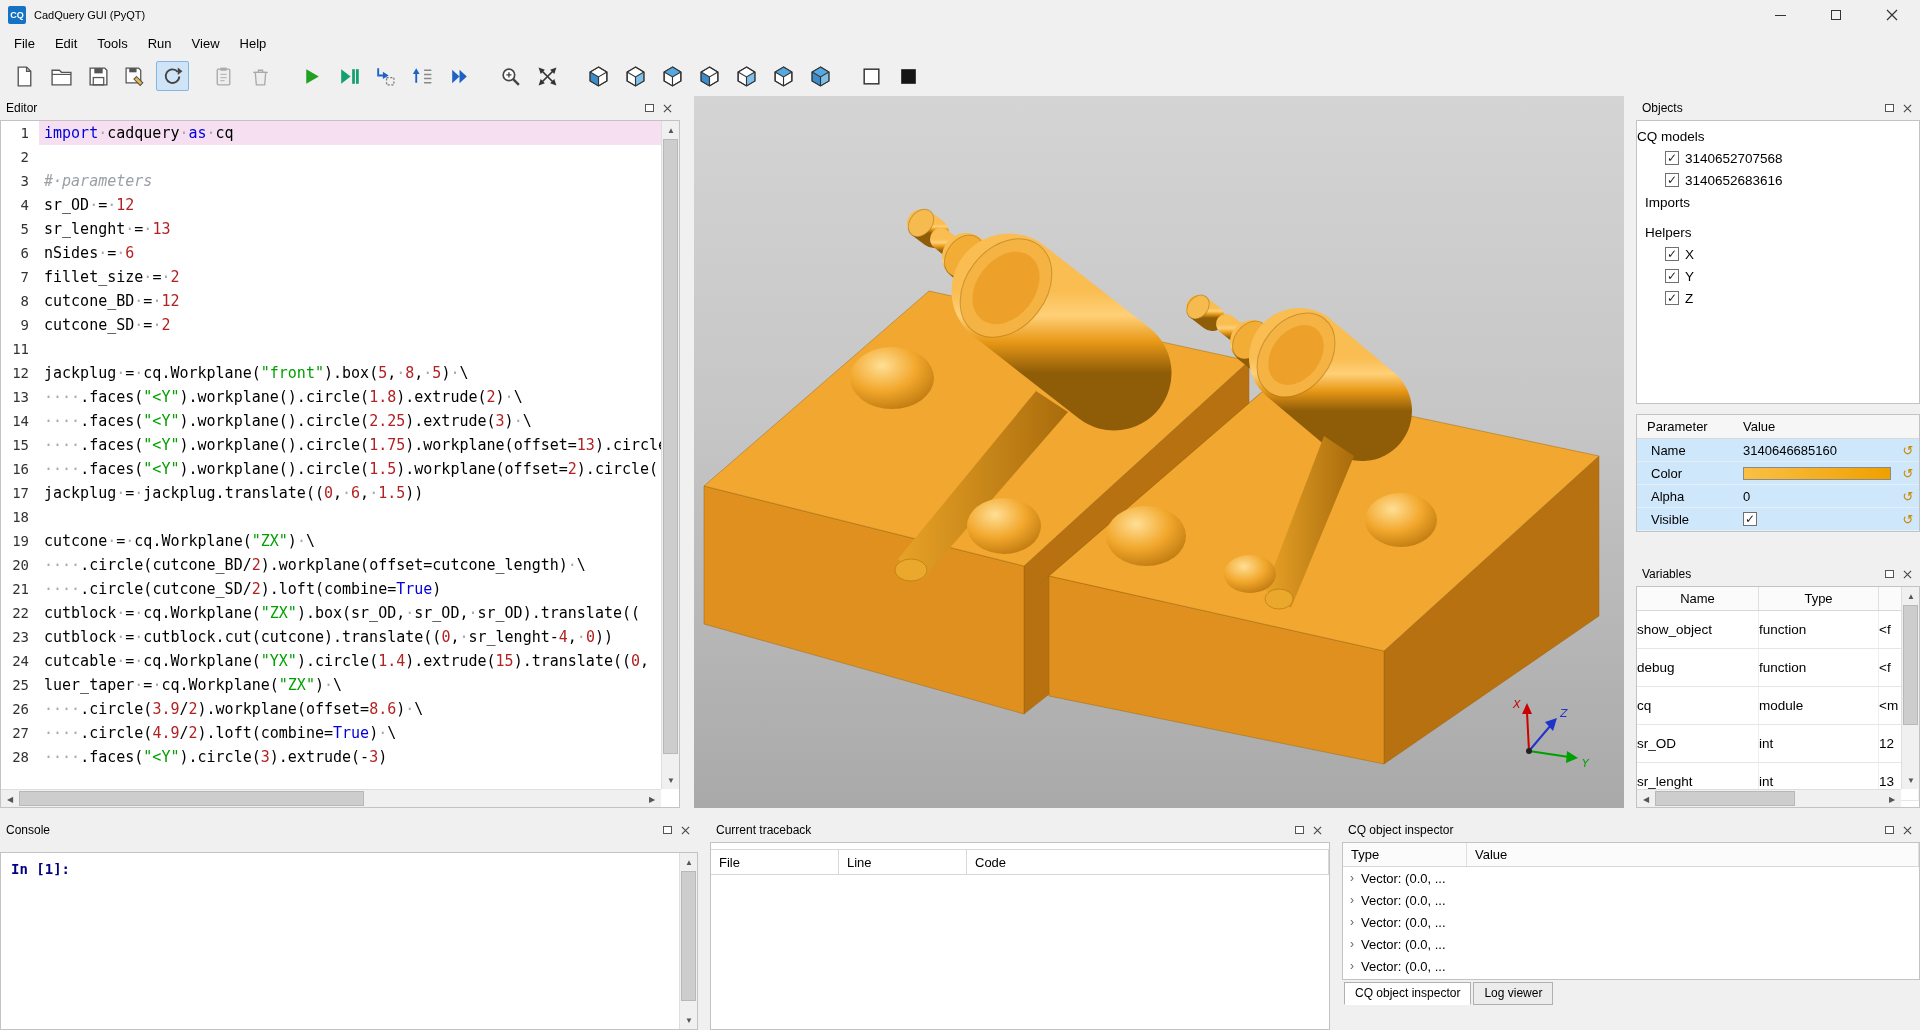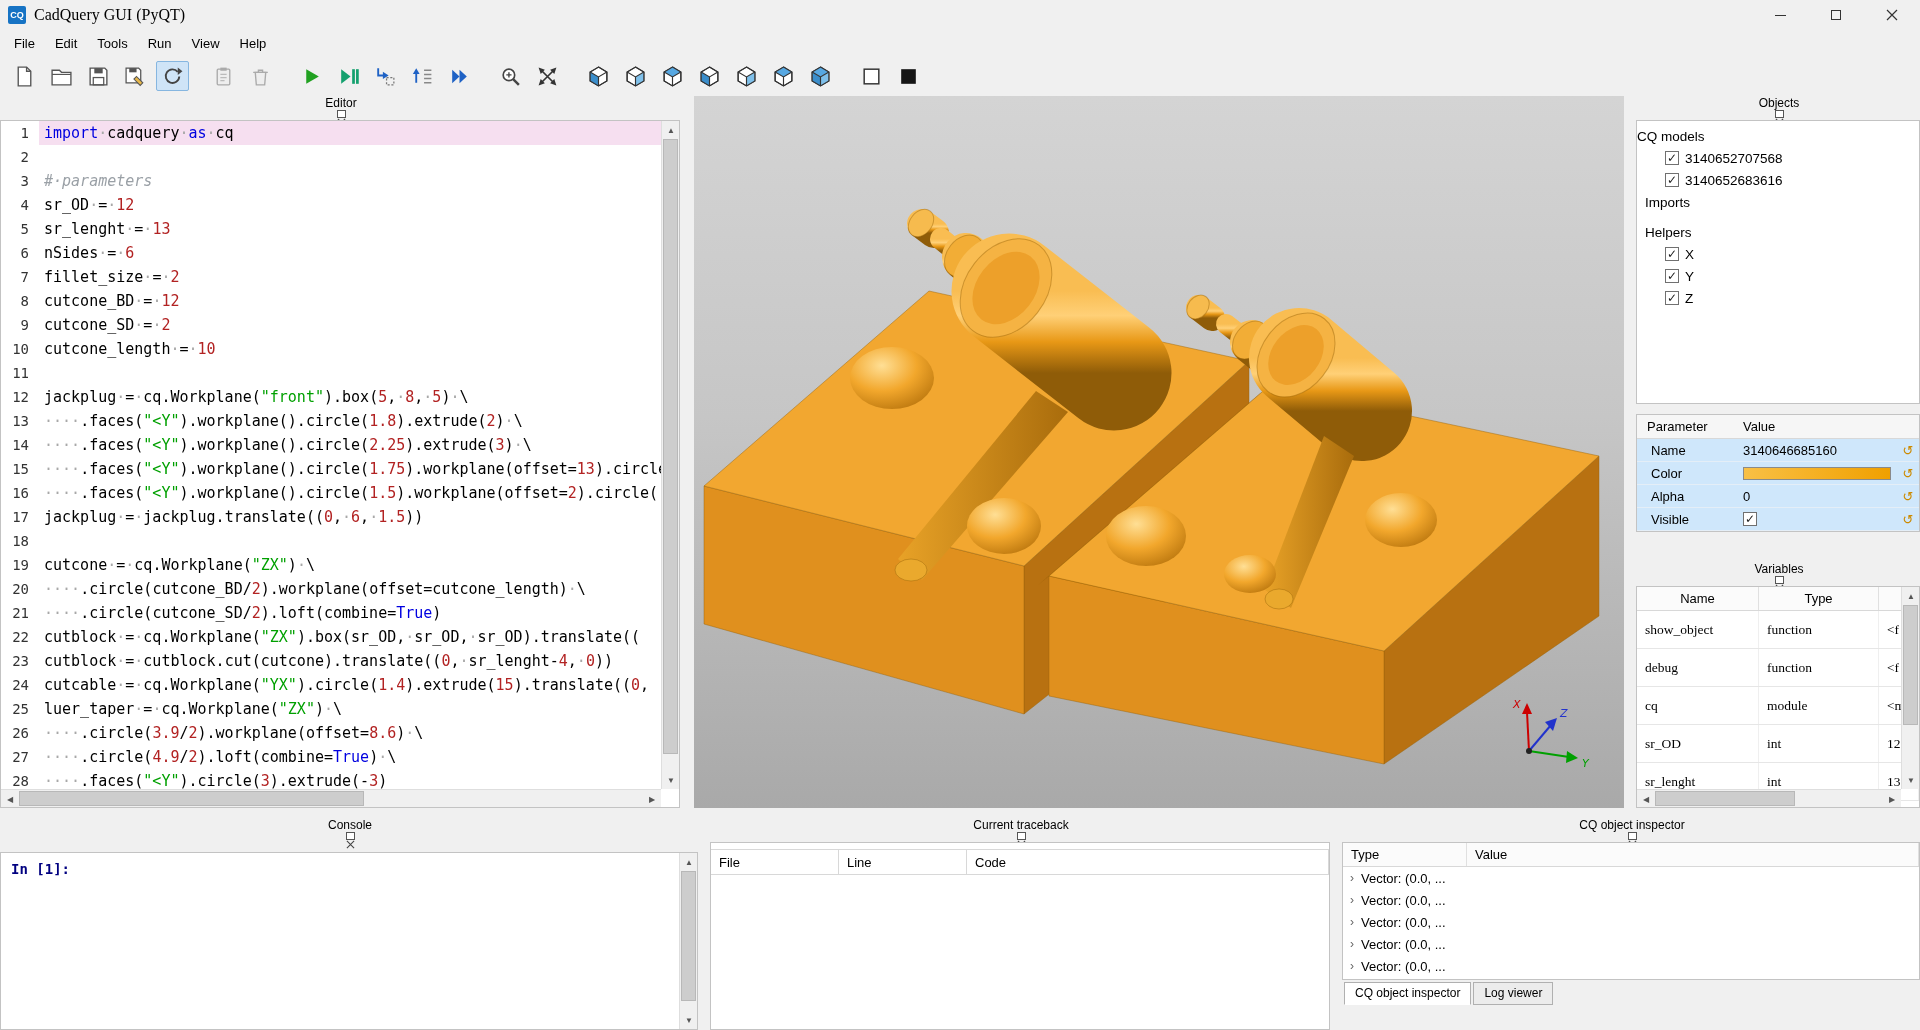--- a/index.html
+++ b/index.html
@@ -2,39 +2,39 @@
 <html><head>
 <meta charset="utf-8">
 <style>
   * { margin:0; padding:0; box-sizing:border-box; }
   html,body { width:1920px; height:1030px; overflow:hidden; }
   body { position:relative; background:#f0f0f0; font-family:"Liberation Sans","DejaVu Sans",sans-serif; color:#000; font-size:13px; }
 
   
   .titlebar { position:absolute; left:0; top:0; width:1920px; height:30px; background:#f0f0f0; display:flex; align-items:center; }
   .app-icon { width:18px; height:18px; margin:0 8px; background:#1673c4; color:#fff; font-size:9px; font-weight:bold; display:flex; align-items:center; justify-content:center; border-radius:2px; }
-  .title-text { font-size:16px;font-family:Liberation Serif, serif; }
+  .title-text { font-size:11px; }
   .win-controls { position:absolute; right:0; top:0; height:30px; display:flex; }
   .win-btn { width:56px; height:30px; display:flex; align-items:center; justify-content:center; }
   .glyph-min { width:11px; height:1px; background:#333; display:block; }
   .glyph-max { width:10px; height:10px; border:1px solid #333; display:block; }
   .glyph-close { width:12px; height:12px; display:block; }
 
   
   .menubar { position:absolute; left:0; top:30px; width:1920px; height:26px; display:flex; align-items:center; padding-left:4px; }
   .menu-item { padding:4px 10px; font-size:13px; }
   .toolbar { position:absolute; left:0; top:56px; width:1920px; height:40px; display:flex; align-items:center; padding-left:8px; }
   .tbtn { width:33px; height:30px; margin-right:4px; display:flex; align-items:center; justify-content:center; border:1px solid transparent; border-radius:2px; }
   .tbtn svg { width:23px; height:23px; }
   .tbtn.toggled { background:#cfe4f7; border-color:#86b6e0; }
   .tbtn.gapL { margin-left:14px; }
 
   
   .dock { position:absolute; }
-  .dock-header { height:24px; display:flex; align-items:center; padding:0 4px 0 6px; font-size:12px;flex-direction:column; }
+  .dock-header { height:24px; display:flex; align-items:center; padding:0 4px 0 6px; font-size:12px; }
   .dock-title { flex:1; }
   .dock-btn { width:18px; height:16px; display:flex; align-items:center; justify-content:center; }
   .float-glyph { width:9px; height:8px; border:1px solid #555; background:#fff; display:block; }
   .panel-box { background:#fff; border:1px solid #c3c3c3; }
 
   
   .vscroll { position:absolute; width:18px; background:#f0f0f0; border-left:1px solid #dedede; }
   .hscroll { position:absolute; height:18px; background:#f0f0f0; border-top:1px solid #dedede; }
   .sb-arrow { position:absolute; width:18px; height:18px; color:#555; font-size:8px; display:flex; align-items:center; justify-content:center; }
   .sb-thumb { position:absolute; background:#cdcdcd; border:1px solid #b8b8b8; }
@@ -70,21 +70,21 @@
   .pt-row { display:flex; height:23px; align-items:center; background:#cfe7fb; border-bottom:1px solid #e4eef7; }
   .pt-row .c1 { width:100px; padding-left:14px; }
   .pt-row .c2 { flex:1; padding-left:6px; display:flex; align-items:center; }
   .pt-row .c3 { width:22px; text-align:center; color:#cc8a00; font-size:13px; }
   .swatch { width:148px; height:13px; border:1px solid #8a8a8a; background:linear-gradient(90deg,#f9c045,#e89410); }
   #variables-header { position:absolute; left:0; top:466px; width:284px; }
   #variables-body { position:absolute; left:0; top:490px; width:284px; height:222px; overflow:hidden; }
   .vt-head { display:flex; height:24px; border-bottom:1px solid #d8d8d8; background:#fbfbfb; }
   .vt-head div { border-right:1px solid #e0e0e0; display:flex; align-items:center; justify-content:center; font-size:13px; }
   .vt-row { display:flex; height:38px; border-bottom:1px solid #e6e6e6; font-size:13.5px; }
-  .vt-row div { border-right:1px solid #efefef; display:flex; align-items:center; padding-left:8px; overflow:hidden; white-space:nowrap;font-family:Liberation Serif, serif; }
+  .vt-row div { border-right:1px solid #efefef; display:flex; align-items:center; overflow:hidden; white-space:nowrap; }
   .vc1 { width:122px; } .vc2 { width:120px; } .vc3 { flex:1; }
 
   
   #console-dock { left:0; top:818px; width:698px; height:212px; }
   #console-body { position:absolute; left:0; top:24px; right:0; bottom:0; background:#fff; border:1px solid #c3c3c3;margin-top:10px; }
   .console-prompt { font-family:"DejaVu Sans Mono",monospace; font-size:14px; font-weight:bold; color:#000080; padding:8px 0 0 10px; display:inline-block; }
 
   #traceback-dock { left:710px; top:818px; width:620px; height:212px; }
   #traceback-body { position:absolute; left:0; top:24px; right:0; bottom:0; background:#fff; border:1px solid #c3c3c3; }
   .tb-head { display:flex; height:26px; margin-top:6px; border-top:1px solid #d8d8d8; border-bottom:1px solid #d8d8d8; }
@@ -312,21 +312,20 @@
     <div id="code-scroll">
         <div class="code-row current"><div class="gutter">1</div><div class="code-text"><span class="tk-k">import</span><span class="tk-w">·</span><span class="tk-i">cadquery</span><span class="tk-w">·</span><span class="tk-k">as</span><span class="tk-w">·</span><span class="tk-i">cq</span></div></div>
         <div class="code-row"><div class="gutter">2</div><div class="code-text"></div></div>
         <div class="code-row"><div class="gutter">3</div><div class="code-text"><span class="tk-c">#·parameters</span></div></div>
         <div class="code-row"><div class="gutter">4</div><div class="code-text"><span class="tk-i">sr_OD</span><span class="tk-w">·</span><span class="tk-o">=</span><span class="tk-w">·</span><span class="tk-n">12</span></div></div>
         <div class="code-row"><div class="gutter">5</div><div class="code-text"><span class="tk-i">sr_lenght</span><span class="tk-w">·</span><span class="tk-o">=</span><span class="tk-w">·</span><span class="tk-n">13</span></div></div>
         <div class="code-row"><div class="gutter">6</div><div class="code-text"><span class="tk-i">nSides</span><span class="tk-w">·</span><span class="tk-o">=</span><span class="tk-w">·</span><span class="tk-n">6</span></div></div>
         <div class="code-row"><div class="gutter">7</div><div class="code-text"><span class="tk-i">fillet_size</span><span class="tk-w">·</span><span class="tk-o">=</span><span class="tk-w">·</span><span class="tk-n">2</span></div></div>
         <div class="code-row"><div class="gutter">8</div><div class="code-text"><span class="tk-i">cutcone_BD</span><span class="tk-w">·</span><span class="tk-o">=</span><span class="tk-w">·</span><span class="tk-n">12</span></div></div>
         <div class="code-row"><div class="gutter">9</div><div class="code-text"><span class="tk-i">cutcone_SD</span><span class="tk-w">·</span><span class="tk-o">=</span><span class="tk-w">·</span><span class="tk-n">2</span></div></div>
-        <div class="code-row"><div class="gutter">10</div><div class="code-text"><span class="tk-i">cutcone_length</span><span class="tk-w">·</span><span class="tk-o">=</span><span class="tk-w">·</span><span class="tk-n">10</span></div></div>
         <div class="code-row"><div class="gutter">11</div><div class="code-text"></div></div>
         <div class="code-row"><div class="gutter">12</div><div class="code-text"><span class="tk-i">jackplug</span><span class="tk-w">·</span><span class="tk-o">=</span><span class="tk-w">·</span><span class="tk-i">cq</span><span class="tk-o">.</span><span class="tk-i">Workplane</span><span class="tk-o">(</span><span class="tk-s">"front"</span><span class="tk-o">).</span><span class="tk-i">box</span><span class="tk-o">(</span><span class="tk-n">5</span><span class="tk-o">,</span><span class="tk-w">·</span><span class="tk-n">8</span><span class="tk-o">,</span><span class="tk-w">·</span><span class="tk-n">5</span><span class="tk-o">)</span><span class="tk-w">·</span><span class="tk-o">\</span></div></div>
         <div class="code-row"><div class="gutter">13</div><div class="code-text"><span class="tk-w">····</span><span class="tk-o">.</span><span class="tk-i">faces</span><span class="tk-o">(</span><span class="tk-s">"&lt;Y"</span><span class="tk-o">).</span><span class="tk-i">workplane</span><span class="tk-o">().</span><span class="tk-i">circle</span><span class="tk-o">(</span><span class="tk-n">1.8</span><span class="tk-o">).</span><span class="tk-i">extrude</span><span class="tk-o">(</span><span class="tk-n">2</span><span class="tk-o">)</span><span class="tk-w">·</span><span class="tk-o">\</span></div></div>
         <div class="code-row"><div class="gutter">14</div><div class="code-text"><span class="tk-w">····</span><span class="tk-o">.</span><span class="tk-i">faces</span><span class="tk-o">(</span><span class="tk-s">"&lt;Y"</span><span class="tk-o">).</span><span class="tk-i">workplane</span><span class="tk-o">().</span><span class="tk-i">circle</span><span class="tk-o">(</span><span class="tk-n">2.25</span><span class="tk-o">).</span><span class="tk-i">extrude</span><span class="tk-o">(</span><span class="tk-n">3</span><span class="tk-o">)</span><span class="tk-w">·</span><span class="tk-o">\</span></div></div>
         <div class="code-row"><div class="gutter">15</div><div class="code-text"><span class="tk-w">····</span><span class="tk-o">.</span><span class="tk-i">faces</span><span class="tk-o">(</span><span class="tk-s">"&lt;Y"</span><span class="tk-o">).</span><span class="tk-i">workplane</span><span class="tk-o">().</span><span class="tk-i">circle</span><span class="tk-o">(</span><span class="tk-n">1.75</span><span class="tk-o">).</span><span class="tk-i">workplane</span><span class="tk-o">(</span><span class="tk-i">offset</span><span class="tk-o">=</span><span class="tk-n">13</span><span class="tk-o">).</span><span class="tk-i">circle</span></div></div>
         <div class="code-row"><div class="gutter">16</div><div class="code-text"><span class="tk-w">····</span><span class="tk-o">.</span><span class="tk-i">faces</span><span class="tk-o">(</span><span class="tk-s">"&lt;Y"</span><span class="tk-o">).</span><span class="tk-i">workplane</span><span class="tk-o">().</span><span class="tk-i">circle</span><span class="tk-o">(</span><span class="tk-n">1.5</span><span class="tk-o">).</span><span class="tk-i">workplane</span><span class="tk-o">(</span><span class="tk-i">offset</span><span class="tk-o">=</span><span class="tk-n">2</span><span class="tk-o">).</span><span class="tk-i">circle</span><span class="tk-o">((</span></div></div>
         <div class="code-row"><div class="gutter">17</div><div class="code-text"><span class="tk-i">jackplug</span><span class="tk-w">·</span><span class="tk-o">=</span><span class="tk-w">·</span><span class="tk-i">jackplug</span><span class="tk-o">.</span><span class="tk-i">translate</span><span class="tk-o">((</span><span class="tk-n">0</span><span class="tk-o">,</span><span class="tk-w">·</span><span class="tk-n">6</span><span class="tk-o">,</span><span class="tk-w">·</span><span class="tk-n">1.5</span><span class="tk-o">))</span></div></div>
         <div class="code-row"><div class="gutter">18</div><div class="code-text"></div></div>
         <div class="code-row"><div class="gutter">19</div><div class="code-text"><span class="tk-i">cutcone</span><span class="tk-w">·</span><span class="tk-o">=</span><span class="tk-w">·</span><span class="tk-i">cq</span><span class="tk-o">.</span><span class="tk-i">Workplane</span><span class="tk-o">(</span><span class="tk-s">"ZX"</span><span class="tk-o">)</span><span class="tk-w">·</span><span class="tk-o">\</span></div></div>
         <div class="code-row"><div class="gutter">20</div><div class="code-text"><span class="tk-w">····</span><span class="tk-o">.</span><span class="tk-i">circle</span><span class="tk-o">(</span><span class="tk-i">cutcone_BD</span><span class="tk-o">/</span><span class="tk-n">2</span><span class="tk-o">).</span><span class="tk-i">workplane</span><span class="tk-o">(</span><span class="tk-i">offset</span><span class="tk-o">=</span><span class="tk-i">cutcone_length</span><span class="tk-o">)</span><span class="tk-w">·</span><span class="tk-o">\</span></div></div>

